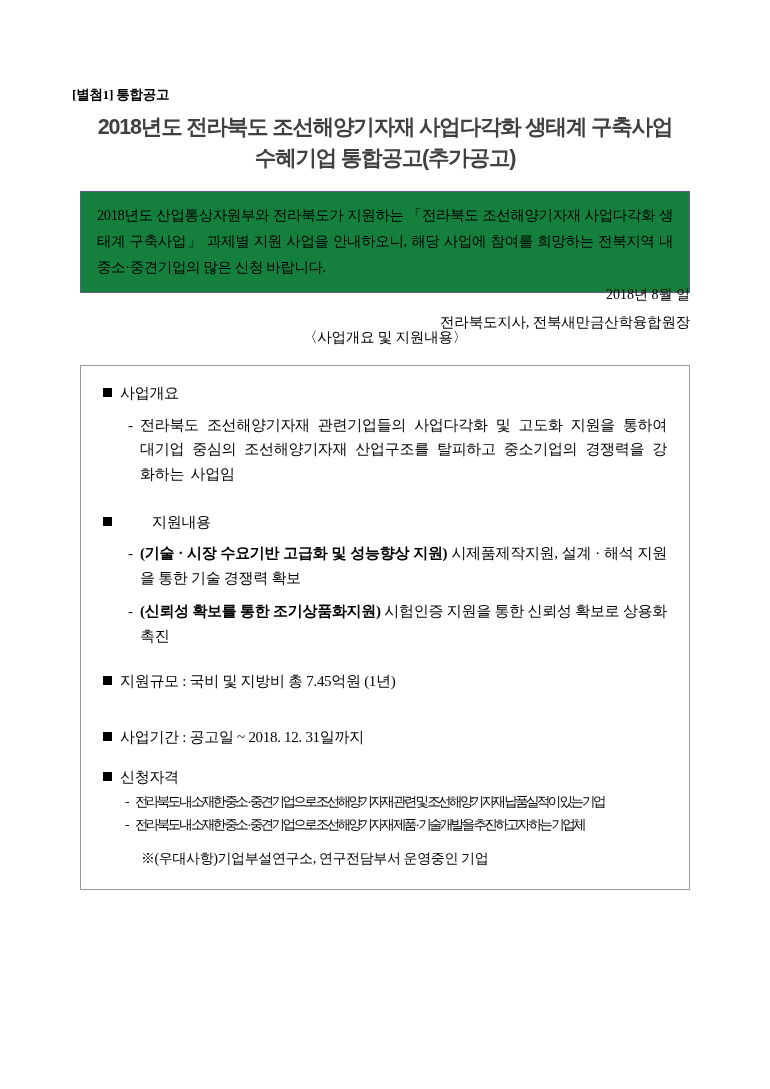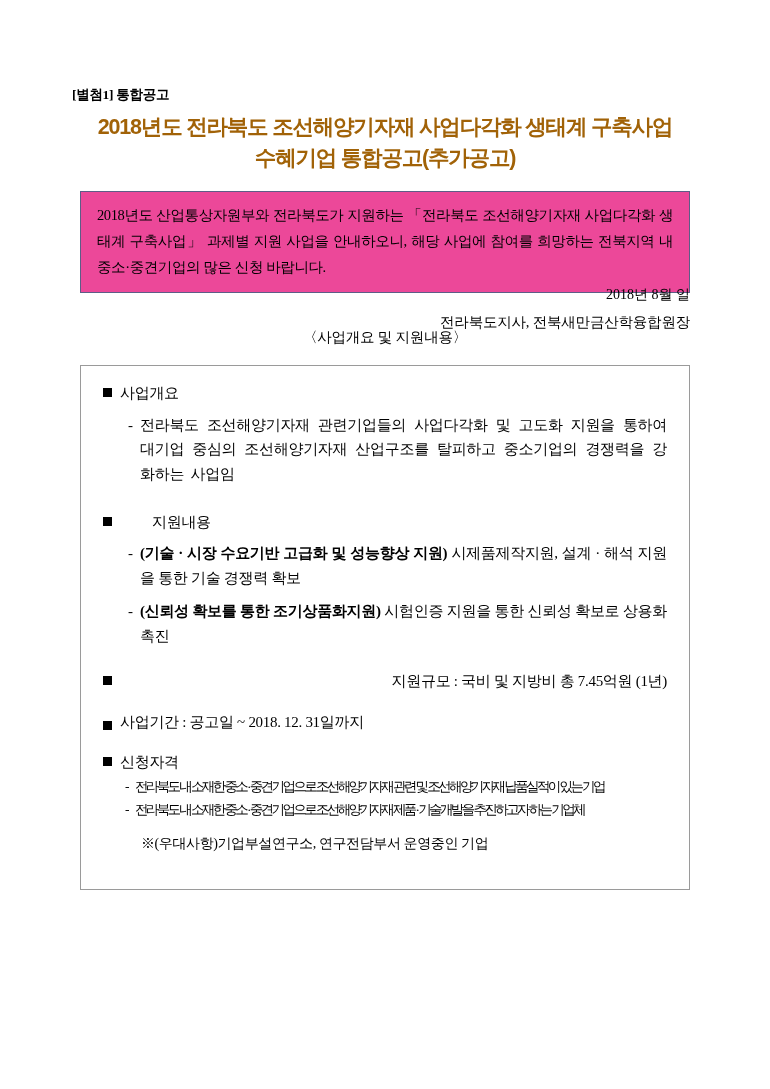--- a/index.html
+++ b/index.html
@@ -34,32 +34,32 @@
     position: absolute;
     left: 0;
     top: 112px;
     width: 770px;
     text-align: center;
     font-family: "Liberation Sans", "DejaVu Sans", sans-serif;
     font-weight: bold;
     font-size: 21.5px;
     line-height: 1.42;
     letter-spacing: -1.2px;
-    color: #a16207;
+    color: #404040;
   }
   .doc-title .line2 { display: block; }
 
   .intro-box {
     position: absolute;
     left: 80px;
     top: 191px;
     width: 610px;
     box-sizing: border-box;
     border: 1px solid #5d5d87;
-    background: #ec4899;
+    background: #15803d;
     padding: 11px 16px 12px 16px;
     font-size: 14.5px;
     line-height: 1.78;
     letter-spacing: -0.4px;
     text-align: justify;
   }
 
   .date-line {
     position: absolute;
     right: 80px;
@@ -193,26 +193,26 @@
     </div>
     <div class="dash-item">
       <span class="dash">-</span>
       <span class="dash-text"><b>(기술 · 시장 수요기반 고급화 및 성능향상 지원)</b><span> 시제품제작지원, 설계 · 해석 지원을 통한 기술 경쟁력 확보</span></span>
     </div>
     <div class="dash-item">
       <span class="dash">-</span>
       <span class="dash-text"><b>(신뢰성 확보를 통한 조기상품화지원)</b><span> 시험인증 지원을 통한 신뢰성 확보로 상용화 촉진</span></span>
     </div>
 
-    <div class="blk-head" style="margin-top:22px;justify-content:space-between;">
+    <div class="blk-head" style="margin-top:22px;">
       <span class="sq"></span>
       <span class="blk-head-text">지원규모 : 국비 및 지방비 총 7.45억원 (1년)</span>
     </div>
 
-    <div class="blk-head" style="margin-top:18px;align-items:center;">
+    <div class="blk-head" style="margin-top:33px;">
       <span class="sq"></span>
       <span class="blk-head-text">사업기간 : 공고일 ~ 2018. 12. 31일까지</span>
     </div>
 
     <div class="blk-head" style="margin-top:18px;">
       <span class="sq"></span>
       <span class="blk-head-text">신청자격</span>
     </div>
     <div class="qual-item">
       <span class="dash">-</span>

